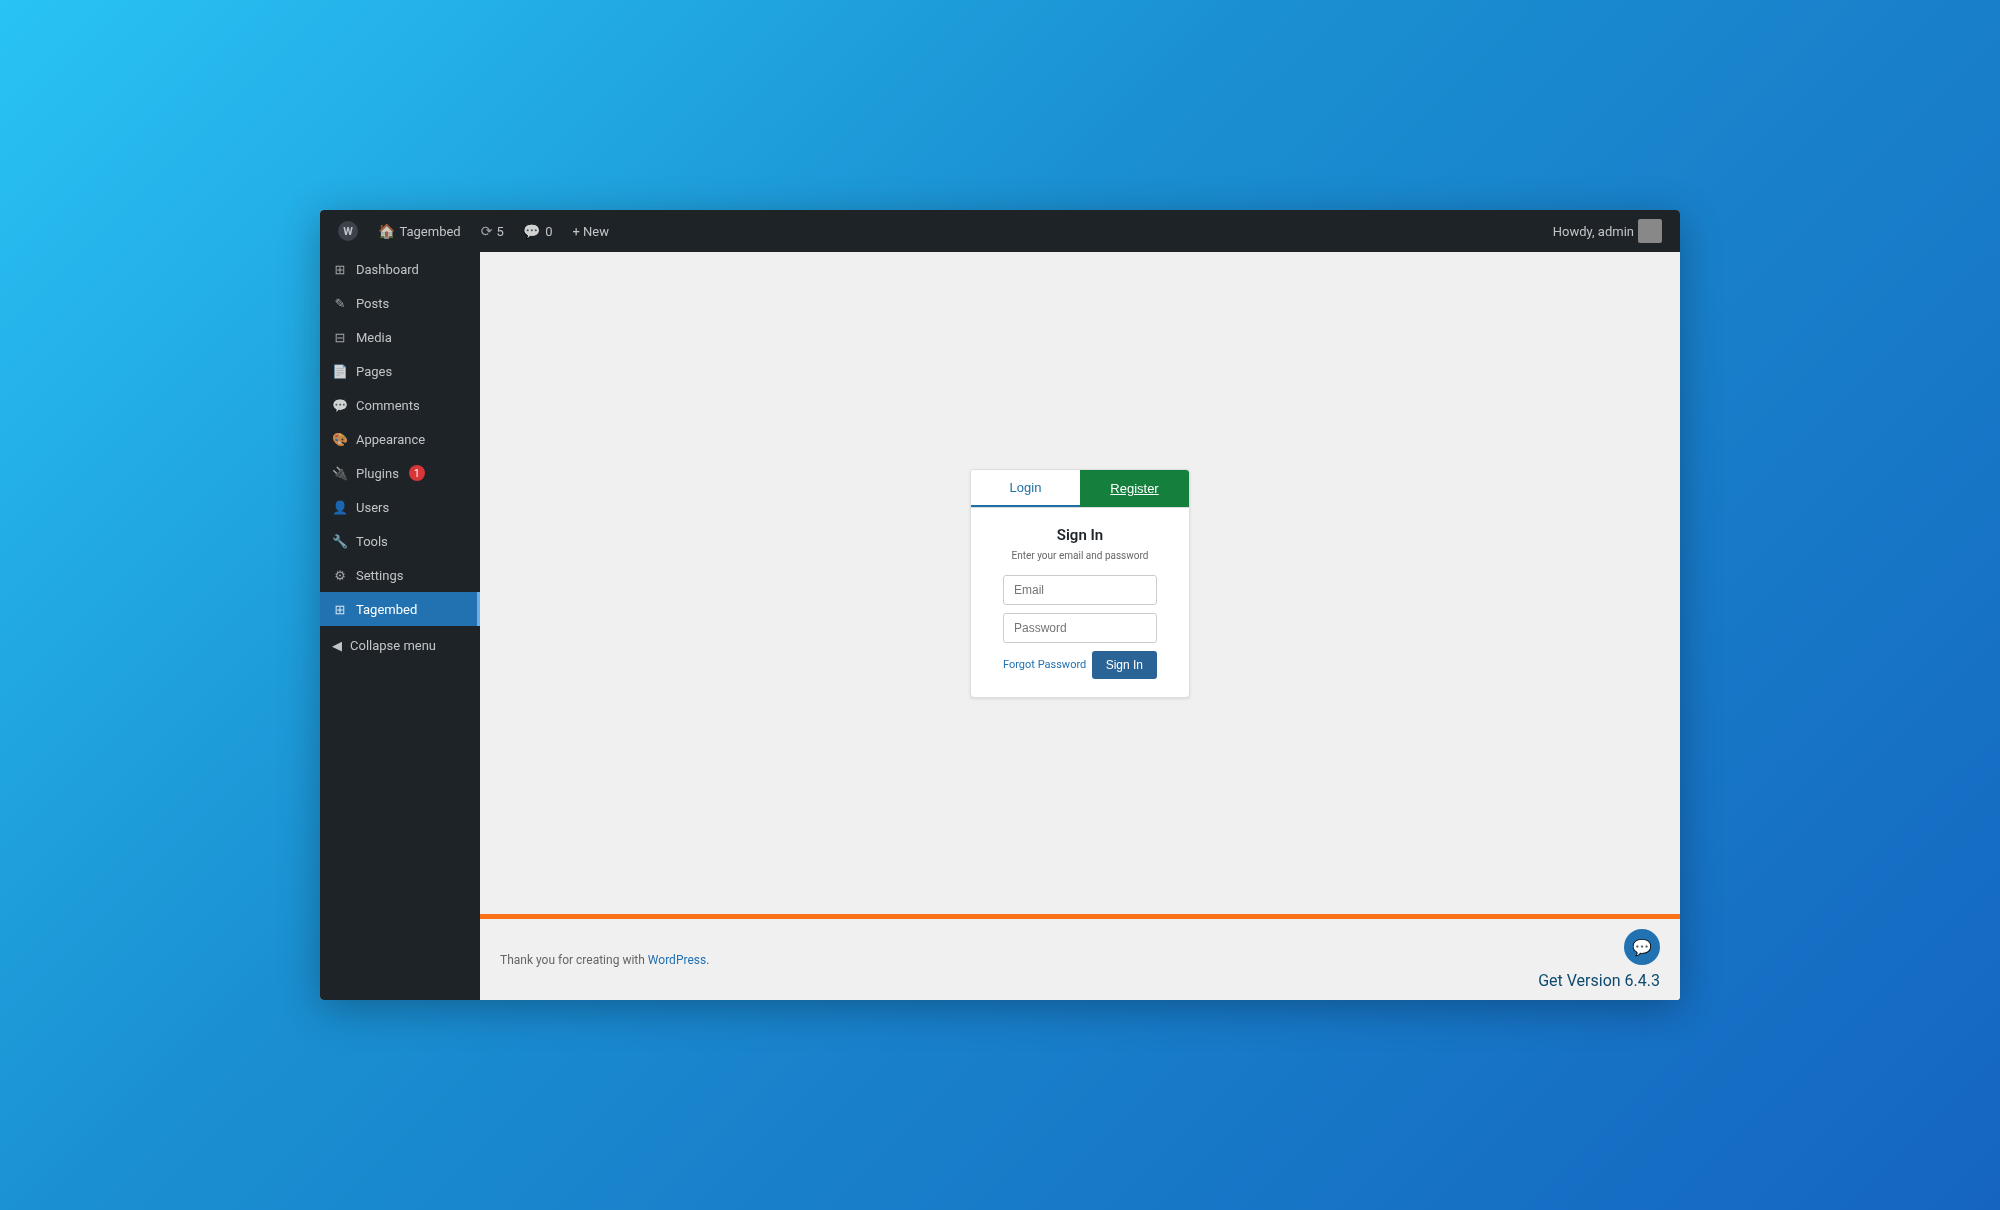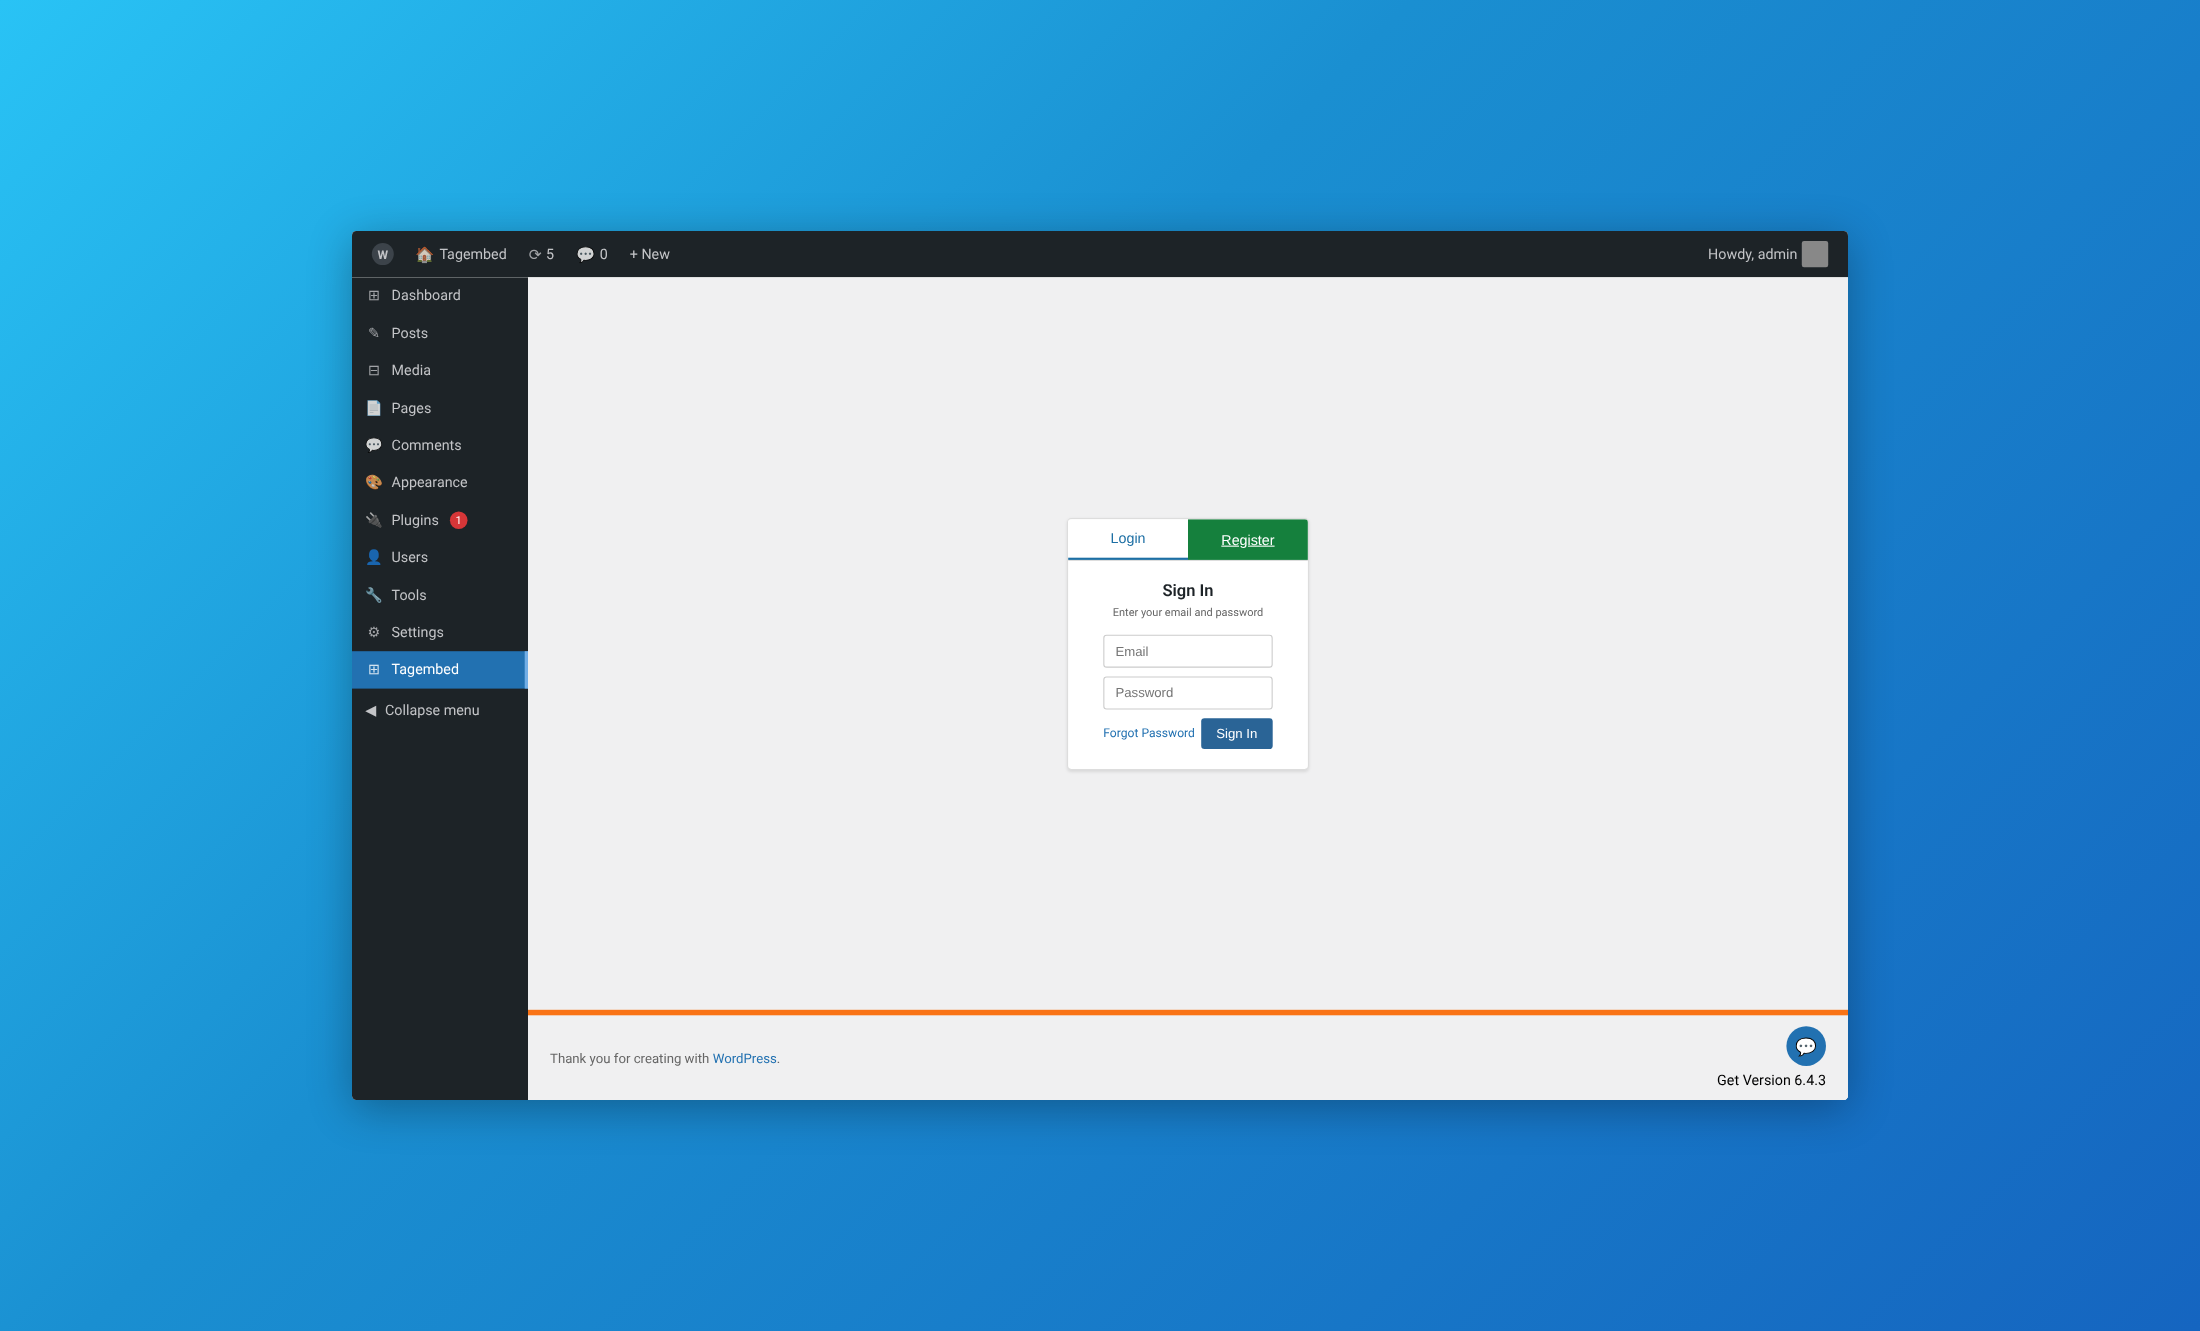--- a/index.html
+++ b/index.html
@@ -288,22 +288,22 @@
       border-top: 5px solid #f97316;
       background: #f0f0f1;
     }
 
     .footer-link {
       color: #2271b1;
       text-decoration: none;
     }
 
     .get-version-link {
-      color: #000000;
-      font-size: 13px;
+      color: #0c4a6e;
+      font-size: 16px;
       text-decoration: none;
       cursor: pointer;
     }
 
     .chat-bubble {
       width: 36px;
       height: 36px;
       background: #2271b1;
       border-radius: 50%;
       display: flex;

